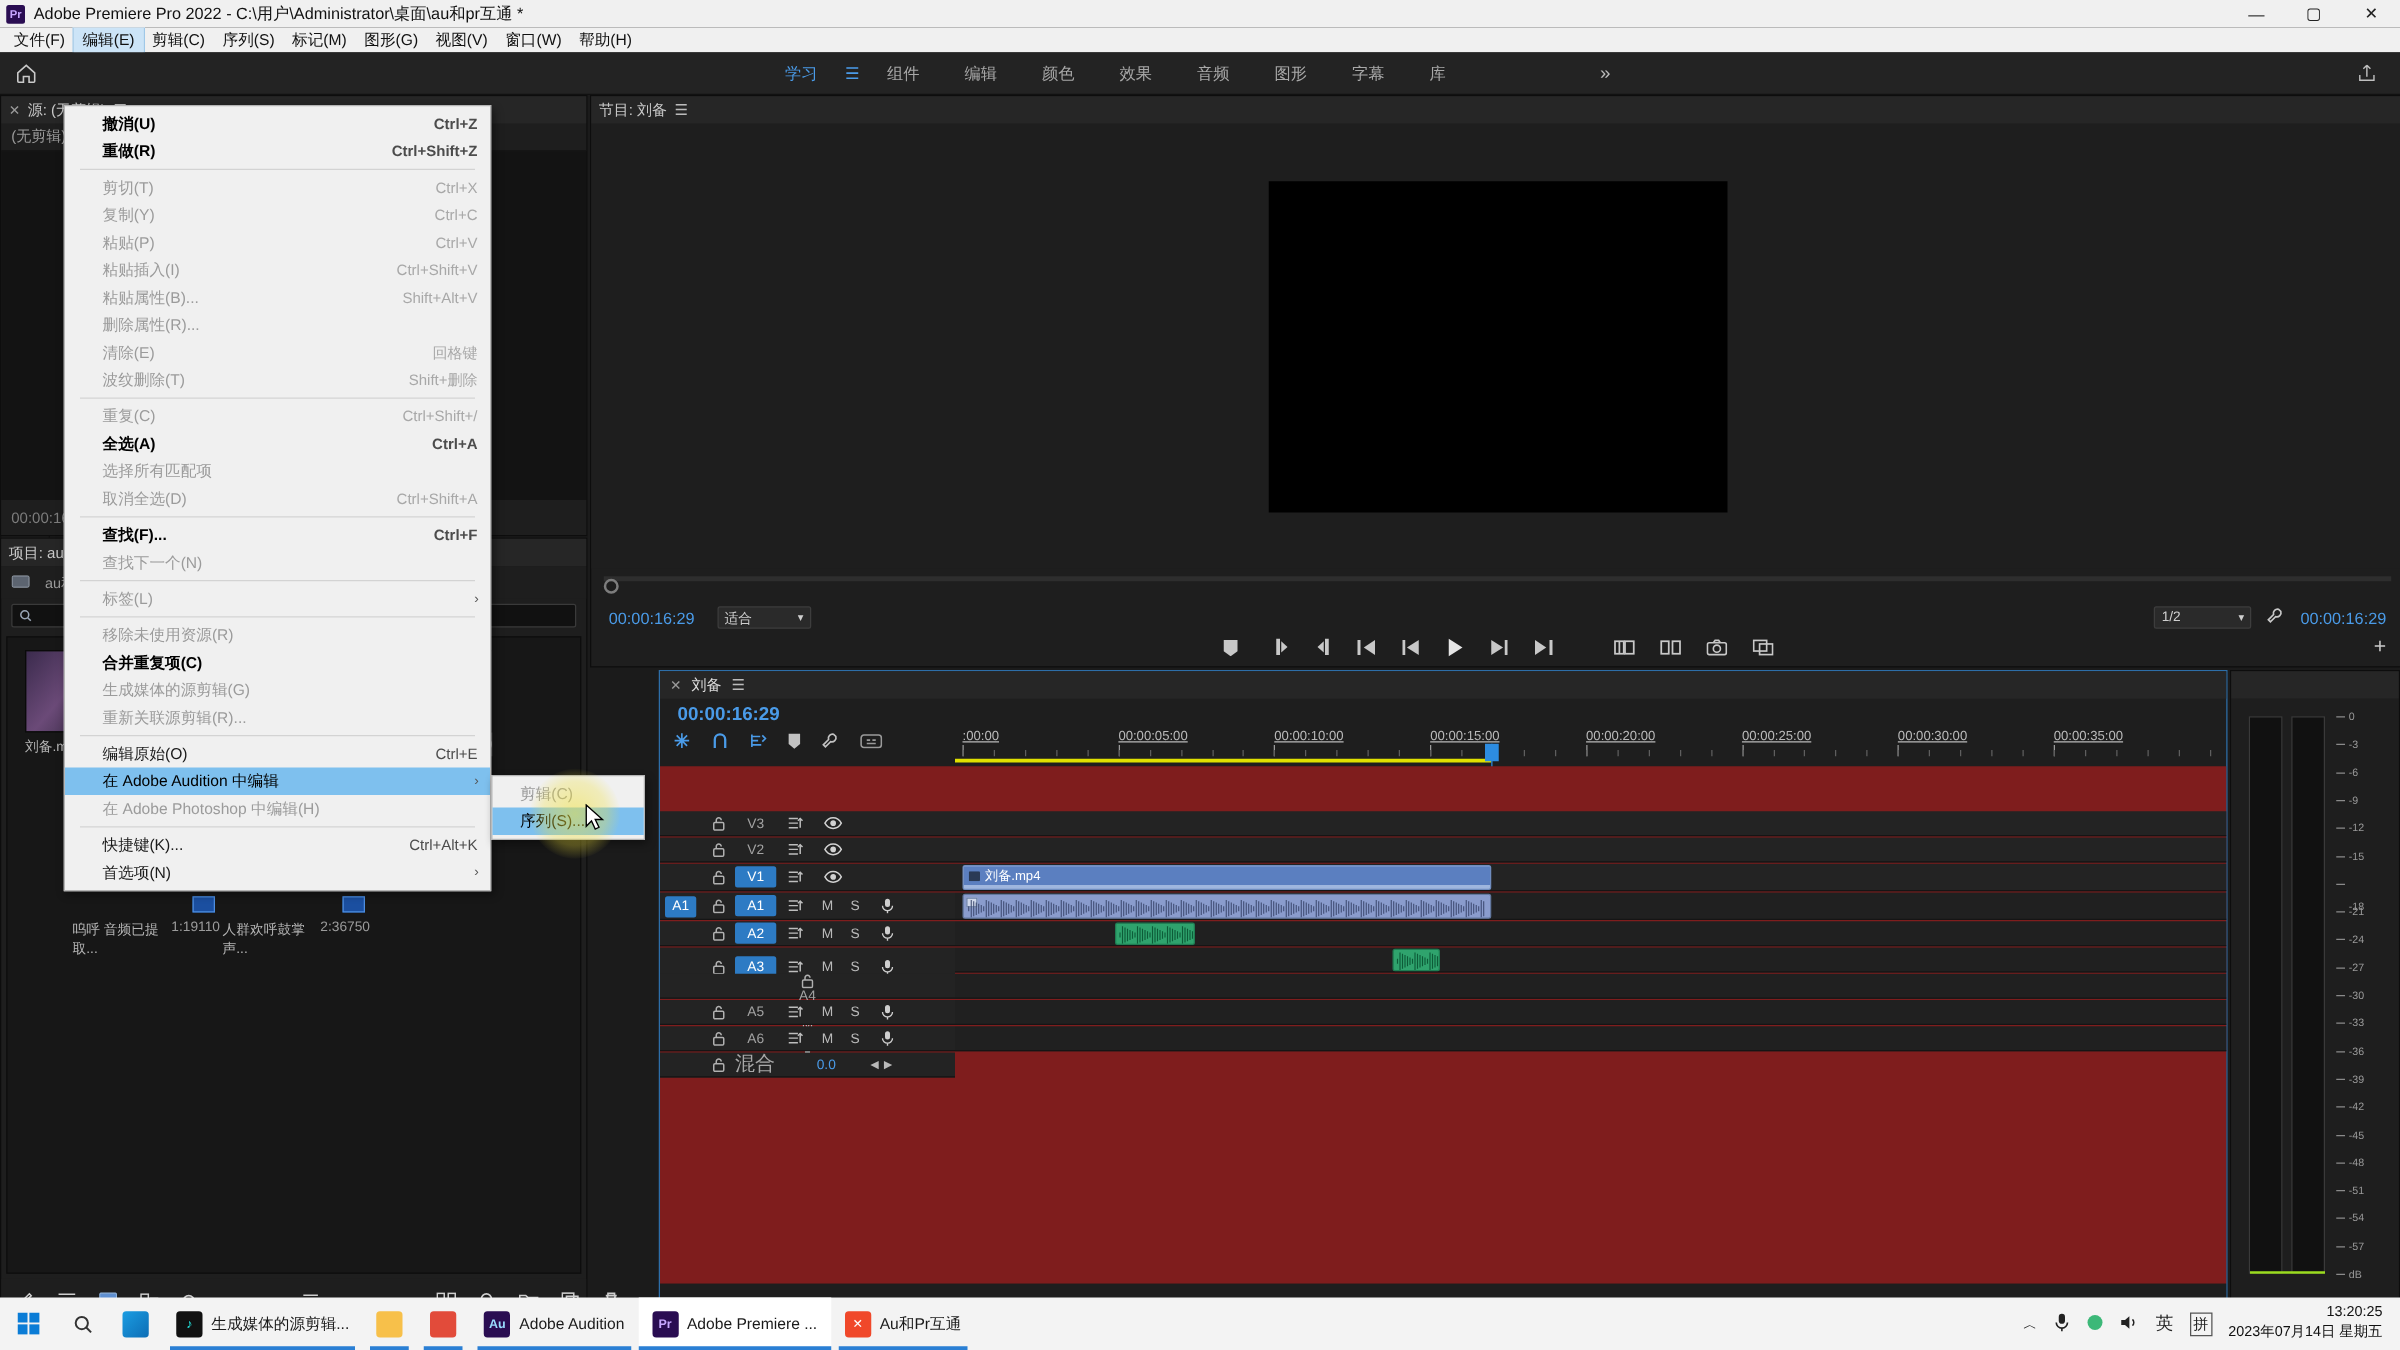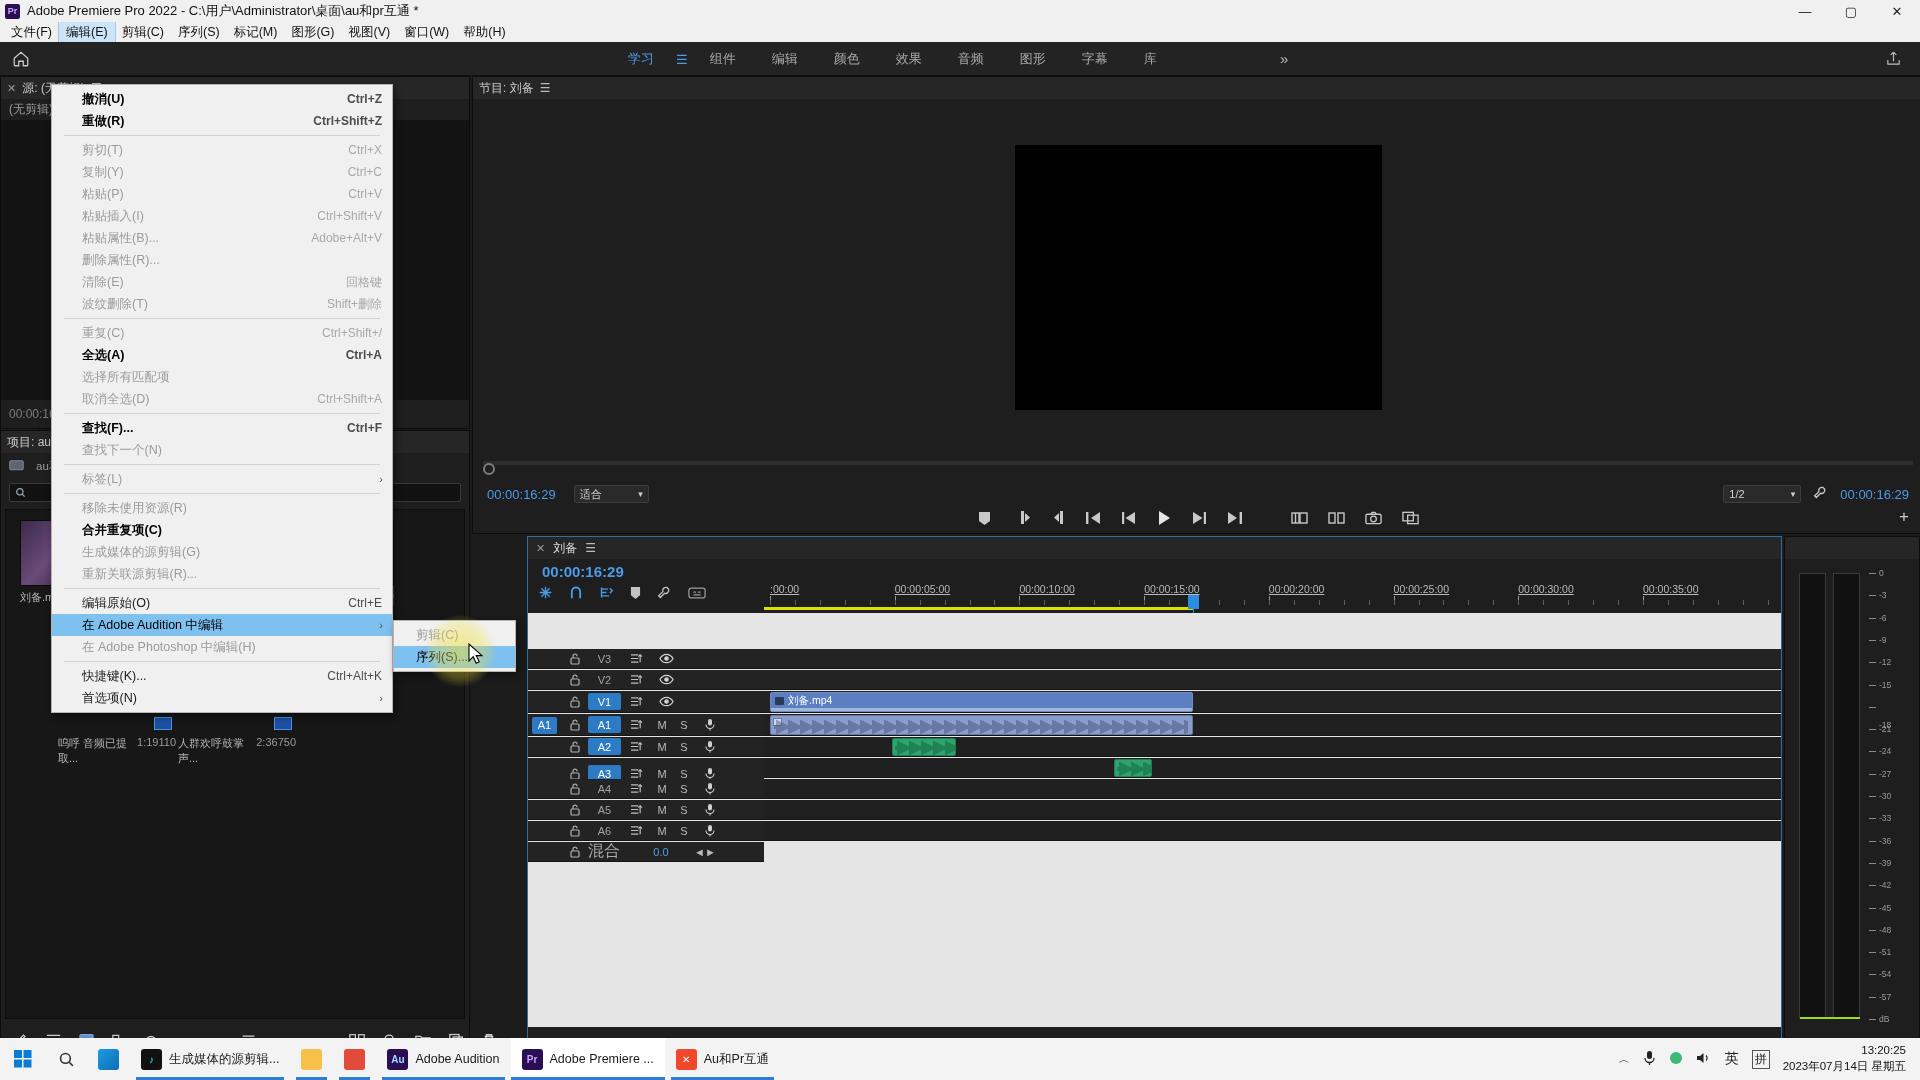--- a/index.html
+++ b/index.html
@@ -81,21 +81,21 @@
   #tlTc{position:absolute;top:26px;left:14px;font-size:15px;font-weight:bold;}
   #tlTools{position:absolute;top:48px;left:10px;display:flex;align-items:center;gap:16px;}
   #tlTools .ti{color:#c2c2c2;font-size:13px;}
   #tlTools .ti.on{color:#4a9be8;}
   #tlRuler{position:absolute;top:42px;left:236px;right:0;height:28px;}
   .rulerlabel{position:absolute;top:4px;font-size:10.5px;color:#b9b9b9;text-decoration:underline;}
   .tick{position:absolute;bottom:6px;width:1px;background:#5e5e5e;}
   #tlYellow{position:absolute;left:236px;top:70px;height:3px;background:#e0e000;}
   #playhead{position:absolute;top:58px;width:1px;background:#2d8ce0;}
   #playheadKnob{position:absolute;top:58px;width:11px;height:14px;background:#2d8ce0;margin-left:-5px;}
-  #tlTracks{position:absolute;top:76px;left:0;right:0;bottom:32px;background:#e5e5e5;}
+  #tlTracks{position:absolute;top:76px;left:0;right:0;bottom:32px;background:#7f1d1d;}
   .trowhdr{position:absolute;left:0;width:236px;display:flex;align-items:center;background:#232323;border-bottom:1px solid #151515;}
   .trowhdr .lockc{width:26px;display:flex;justify-content:center;color:#b0b0b0;font-size:11px;}
   .trowhdr .namec{width:33px;height:17px;display:flex;align-items:center;justify-content:center;font-size:11px;color:#a2a2a2;border-radius:2px;}
   .trowhdr .namec.on{background:#2d7bc4;color:#fff;}
   .trowhdr .ic{width:30px;display:flex;justify-content:center;color:#b9b9b9;font-size:11px;}
   .srcind{position:absolute;left:4px;width:25px;height:17px;background:#2d7bc4;color:#fff;font-size:11px;
     display:flex;align-items:center;justify-content:center;border-radius:2px;}
   .trackbg{position:absolute;left:236px;right:0;border-bottom:1px solid #151515;background:#232323;}
   .clip{position:absolute;border-radius:2px;overflow:hidden;}
   .clipV{background:#9fb6de;border:1px solid #6f8cbe;}
@@ -813,21 +813,21 @@
           <div class="ic" style="width: 22px;">S</div>
           <div class="ic">
             <svg width="10" height="13" viewBox="0 0 10 13" fill="#cfcfcf">
               <rect x="3" y="1" width="4" height="6.5" rx="2"></rect>
               <path d="M1 6.5a4 4 0 0 0 8 0" fill="none" stroke="#cfcfcf" stroke-width="1.1"></path>
               <path d="M5 10.5V12.5" stroke="#cfcfcf" stroke-width="1.1"></path>
             </svg>
           </div>
         </div>
         <div class="trackbg" style="top: 166px; height: 20px; background: rgb(32, 32, 32);"></div>
-        <div class="trowhdr" style="top: 166px; height: 20px;">
+        <div class="trowhdr" style="top: 166px; height: 20px; flex-direction: column;">
           <div style="width: 34px;"></div>
           <div class="lockc">
             <svg width="10" height="12" viewBox="0 0 10 12" fill="none" stroke="#b0b0b0" stroke-width="1.2">
               <rect x="1" y="5" width="8" height="6" rx="1"></rect>
               <path d="M3 5V3.2a2 2 0 0 1 4 0"></path>
             </svg>
           </div>
           <div class="namec">A4</div>
           <div class="ic">
             <svg width="13" height="11" viewBox="0 0 14 12" fill="none" stroke="#bdbdbd" stroke-width="1.3">
@@ -1270,21 +1270,21 @@
       <div class="mrow dis">
         <span>粘贴(P)</span>
         <span class="acc">Ctrl+V</span>
       </div>
       <div class="mrow dis">
         <span>粘贴插入(I)</span>
         <span class="acc">Ctrl+Shift+V</span>
       </div>
       <div class="mrow dis">
         <span>粘贴属性(B)...</span>
-        <span class="acc">Adobe+Alt+V</span>
+        <span class="acc">Shift+Alt+V</span>
       </div>
       <div class="mrow dis">
         <span>删除属性(R)...</span>
       </div>
       <div class="mrow dis">
         <span>清除(E)</span>
         <span class="acc">回格键</span>
       </div>
       <div class="mrow dis">
         <span>波纹删除(T)</span>

